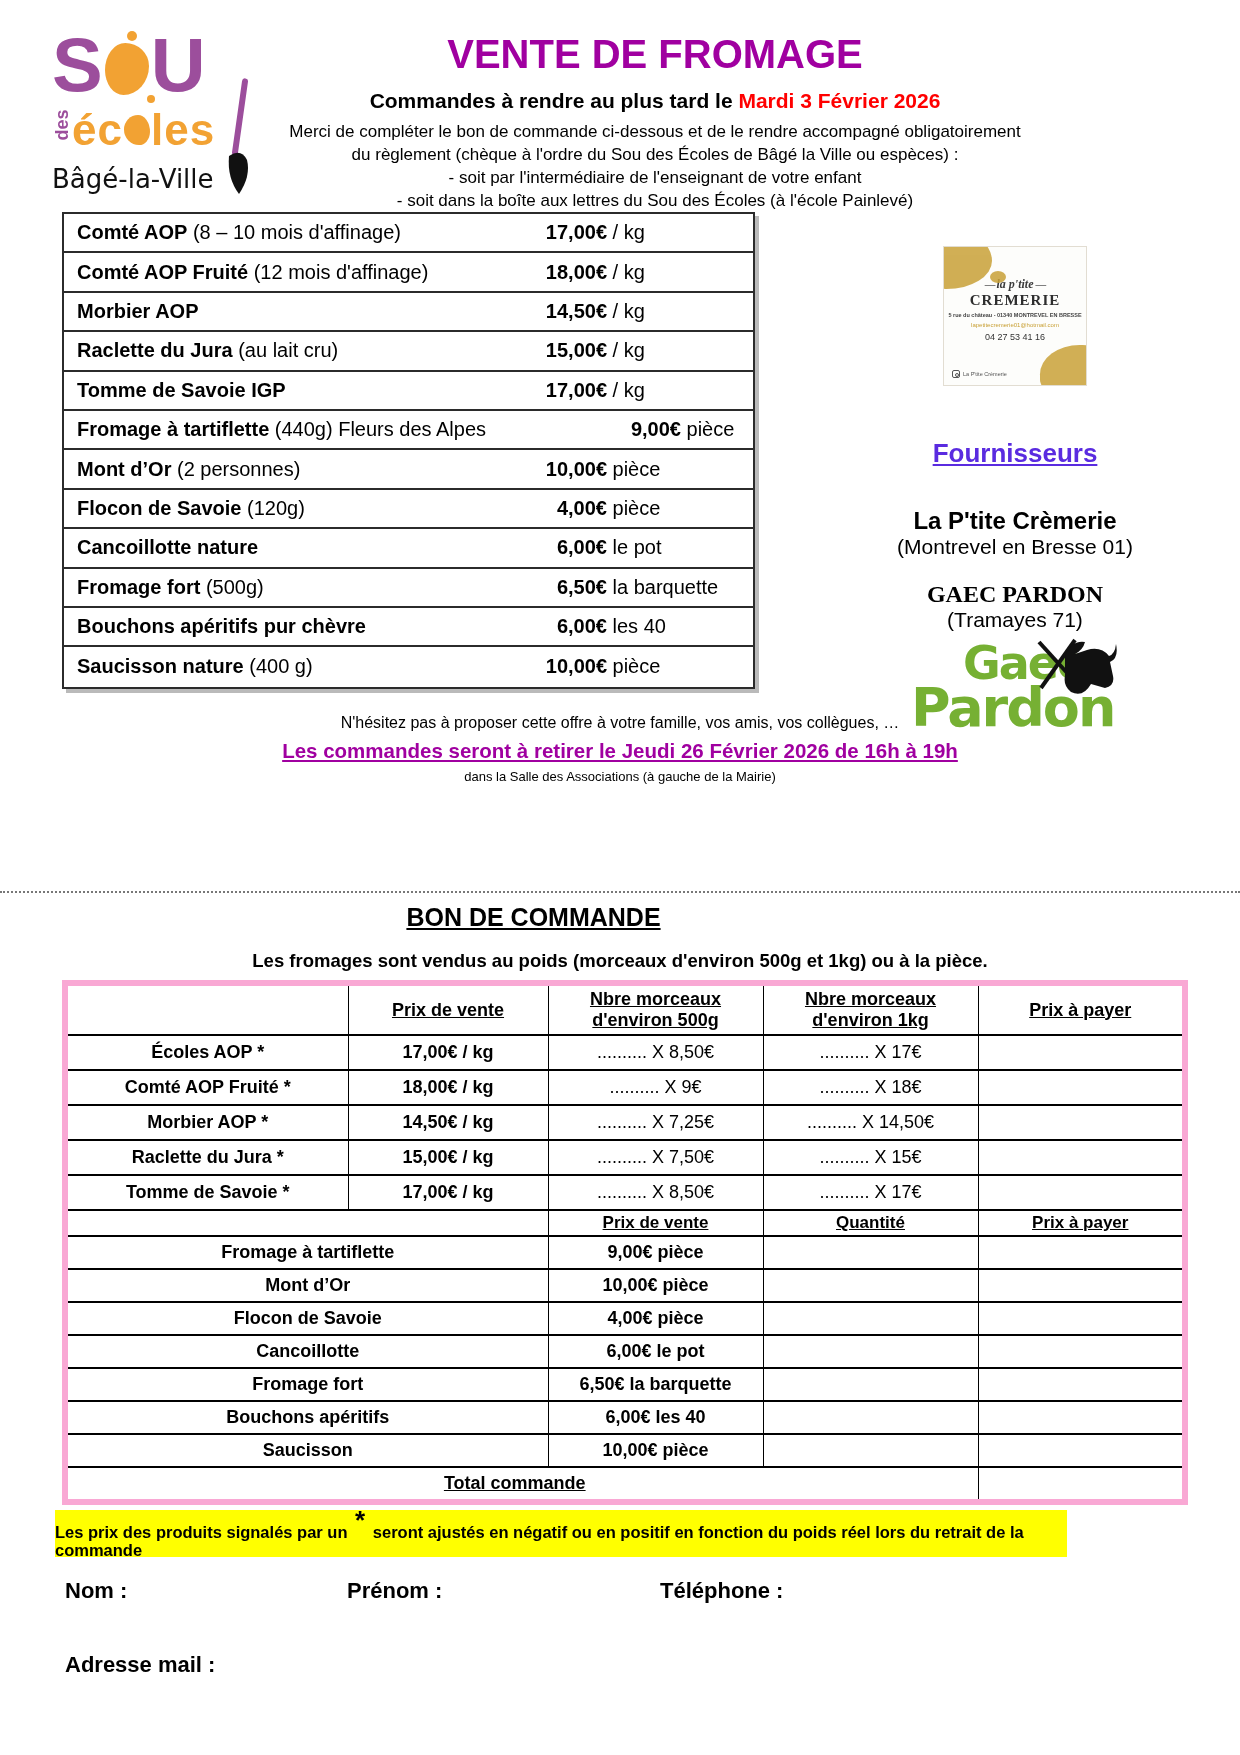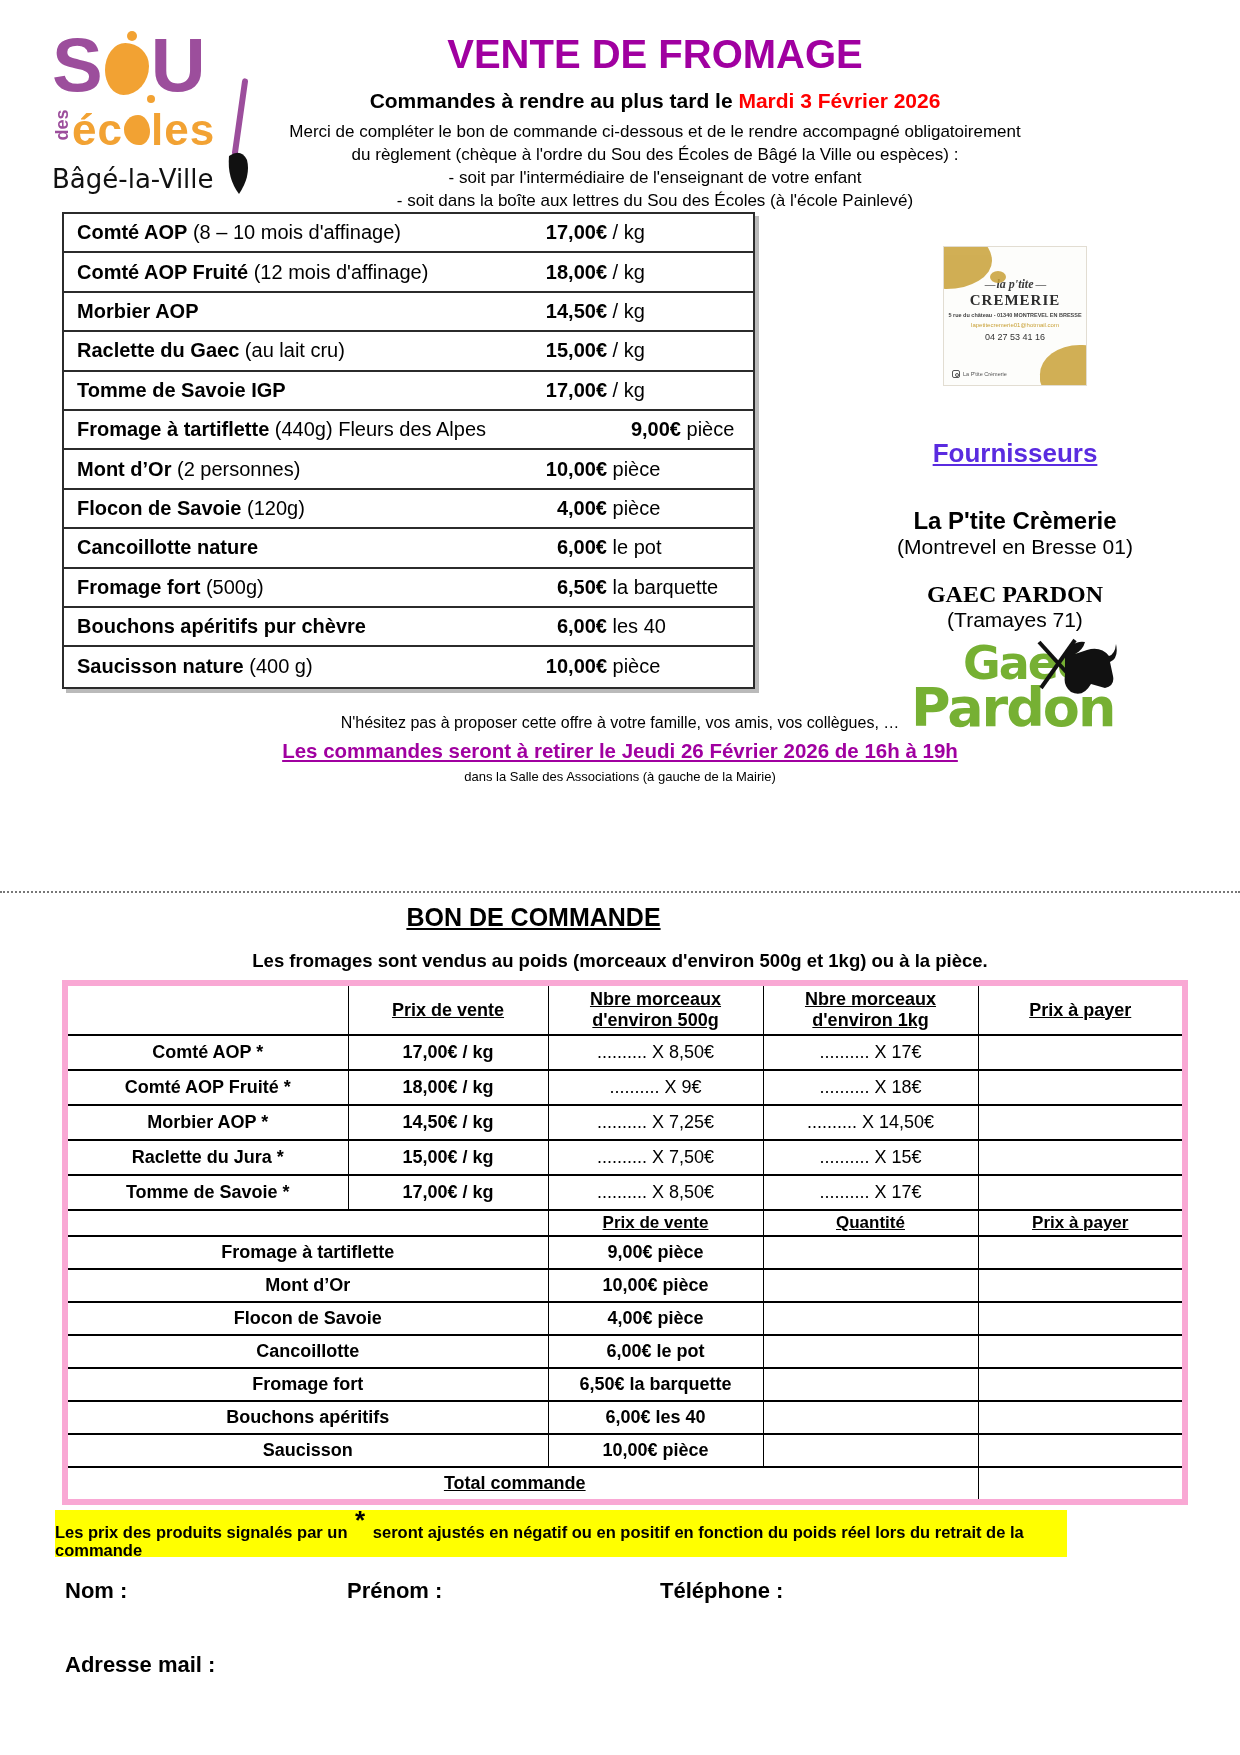--- a/index.html
+++ b/index.html
@@ -143,21 +143,21 @@
       </div>
     <div class="plist-row">
         <span class="plist-namewrap"><span class="plist-name">Comté AOP Fruité</span><span class="plist-detail"> (12 mois d'affinage)</span></span>
         <span class="plist-pricewrap"><span class="plist-price">18,00€</span><span class="plist-unit"> / kg</span></span>
       </div>
     <div class="plist-row">
         <span class="plist-namewrap"><span class="plist-name">Morbier AOP</span><span class="plist-detail"></span></span>
         <span class="plist-pricewrap"><span class="plist-price">14,50€</span><span class="plist-unit"> / kg</span></span>
       </div>
     <div class="plist-row">
-        <span class="plist-namewrap"><span class="plist-name">Raclette du Gaec</span><span class="plist-detail"> (au lait cru)</span></span>
+        <span class="plist-namewrap"><span class="plist-name">Raclette du Jura</span><span class="plist-detail"> (au lait cru)</span></span>
         <span class="plist-pricewrap"><span class="plist-price">15,00€</span><span class="plist-unit"> / kg</span></span>
       </div>
     <div class="plist-row">
         <span class="plist-namewrap"><span class="plist-name">Tomme de Savoie IGP</span><span class="plist-detail"></span></span>
         <span class="plist-pricewrap"><span class="plist-price">17,00€</span><span class="plist-unit"> / kg</span></span>
       </div>
     <div class="plist-row">
         <span class="plist-namewrap"><span class="plist-name">Fromage à tartiflette</span><span class="plist-detail"> (440g) Fleurs des Alpes</span></span>
         <span class="plist-pricewrap" style="width:130px"><span class="plist-price" style="width:58px">9,00€</span><span class="plist-unit"> pièce</span></span>
       </div>
@@ -244,21 +244,21 @@
             <div class="u">Nbre  morceaux</div>
             <div class="u">d'environ 500g</div>
           </td>
       <td class="hd">
             <div class="u">Nbre  morceaux</div>
             <div class="u">d'environ 1kg</div>
           </td>
       <td class="hd"><span>Prix à payer</span></td>
     </tr>
     <tr class="wrow">
-      <td class="cname">Comté AOP *</td>
+      <td class="cname">Écoles AOP *</td>
       <td class="cprice">17,00€ / kg</td>
       <td class="cdots">.......... X 8,50€</td>
       <td class="cdots">.......... X 17€</td>
       <td></td>
     </tr>
     <tr class="wrow">
       <td class="cname">Comté AOP Fruité *</td>
       <td class="cprice">18,00€ / kg</td>
       <td class="cdots">.......... X 9€</td>
       <td class="cdots">.......... X 18€</td>

